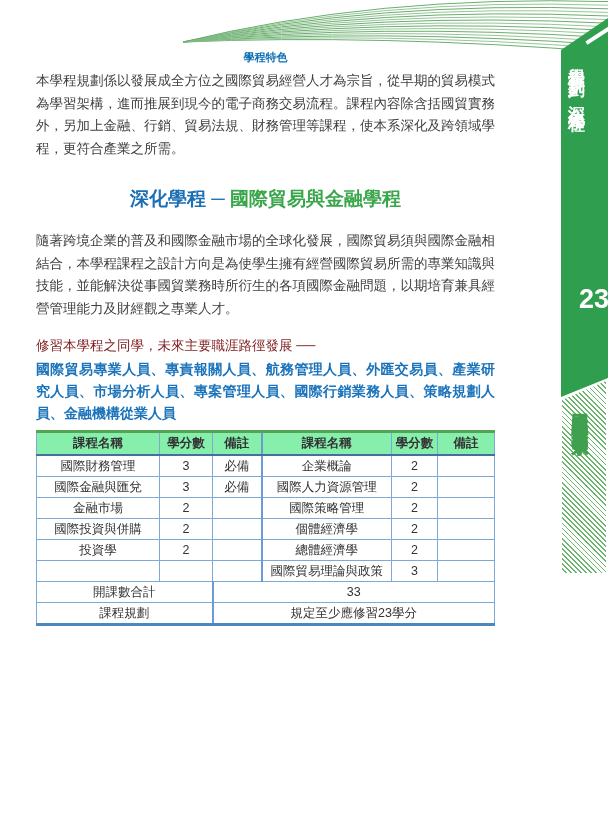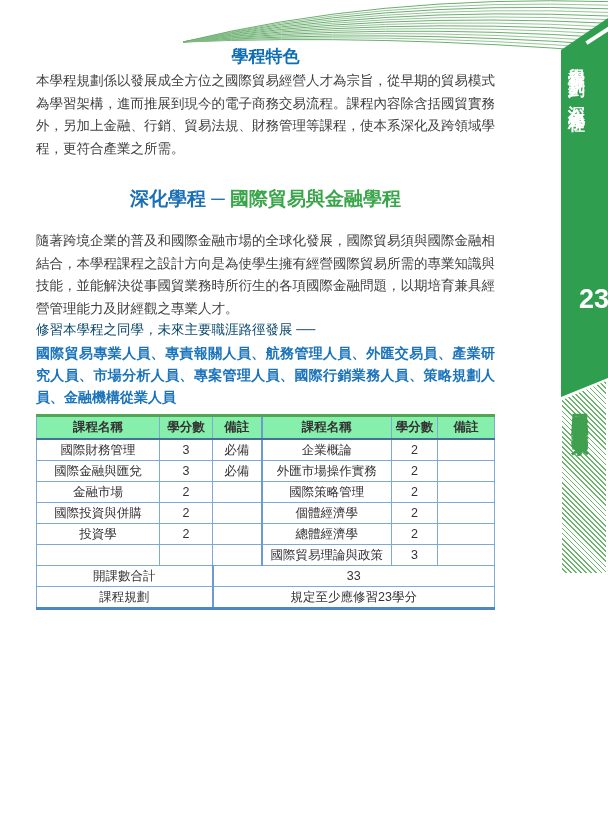--- a/index.html
+++ b/index.html
@@ -38,31 +38,31 @@
   .dept-text{
     position:absolute;left:572px;top:402px;z-index:2;
     writing-mode:vertical-rl;text-orientation:upright;
     font-weight:bold;font-size:16px;letter-spacing:3px;line-height:1;
     color:#f4faf4;-webkit-text-stroke:1.1px #3fa04f;
   }
   
   .content{position:absolute;left:36px;top:0;width:459px;z-index:1;}
   .h1{
     margin-top:46px;text-align:center;color:#0d6db5;
-    font-size:17px;font-weight:bold;height:22px;line-height:22px;
+    font-size:11px;font-weight:bold;height:22px;line-height:22px;
   }
   .para{
     margin-top:2px;font-size:13.5px;line-height:22.5px;color:#3f3f3f;
     text-align:justify;
   }
   .h2{margin-top:26px;text-align:center;font-size:19px;font-weight:bold;height:26px;line-height:26px;}
   .h2 .blue{color:#1a6fb5;}
   .h2 .green{color:#3aa64a;}
   .para2{margin-top:18px;}
-  .careers-lead{margin-top:0;font-size:13.5px;line-height:20px;color:#0c4a6e;}
+  .careers-lead{margin-top:16px;font-size:13.5px;line-height:20px;color:#7f1d1d;}
   .careers{margin-top:2px;font-size:14px;line-height:22px;color:#1b74bb;font-weight:bold;text-align:justify;}
   
   table.course{
     margin-top:6px;border-collapse:collapse;width:458px;table-layout:fixed;
     border-top:3px solid #55a455;border-bottom:3px solid #4d87c0;
     font-size:12.5px;color:#333333;
   }
   table.course th,table.course td{
     border:1px solid #7da9d8;text-align:center;vertical-align:middle;
     height:20px;padding:0 2px;overflow:hidden;white-space:nowrap;
@@ -139,21 +139,21 @@
           <td>3</td>
           <td>必備</td>
           <td class="mid-div">企業概論</td>
           <td>2</td>
           <td></td>
         </tr>
         <tr>
           <td>國際金融與匯兌</td>
           <td>3</td>
           <td>必備</td>
-          <td class="mid-div">外匯市場操作實務</td>
+          <td class="mid-div">國際人力資源管理</td>
           <td>2</td>
           <td></td>
         </tr>
         <tr>
           <td>金融市場</td>
           <td>2</td>
           <td></td>
           <td class="mid-div">國際策略管理</td>
           <td>2</td>
           <td></td>

